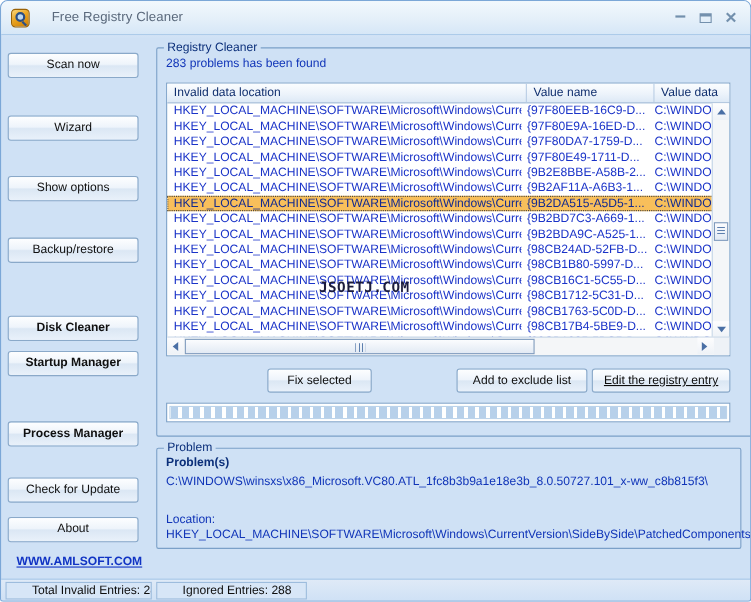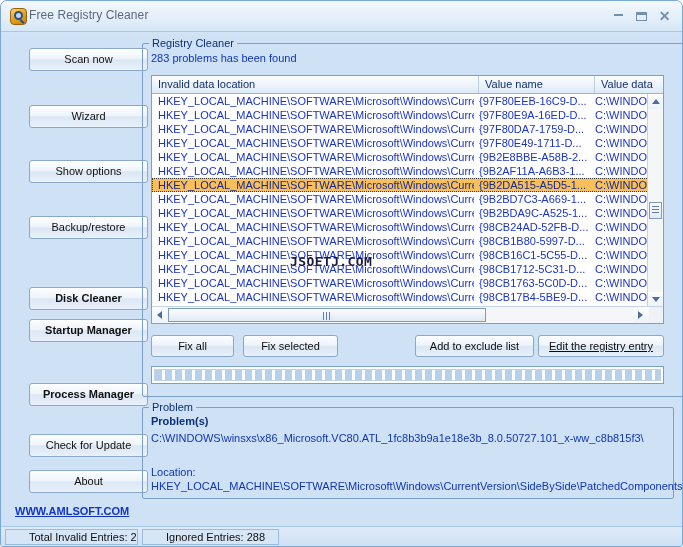--- a/index.html
+++ b/index.html
@@ -61,21 +61,21 @@
     content: "";
     position: absolute;
     left: 10px; top: 10px;
     width: 5px; height: 2px;
     background: #2a4f86;
     transform: rotate(45deg);
     transform-origin: 0 0;
   }
   .title-text {
     position: absolute;
-    left: 28px; top: 7px;
+    left: 46px; top: 7px;
     font-size: 12px;
     color: #5a697c;
     letter-spacing: .1px;
     white-space: nowrap;
   }
   .winbtn {
     position: absolute;
     top: 7px;
     width: 19px; height: 17px;
     color: #6d8aa8;
@@ -111,21 +111,21 @@
 
   
   .sidebar {
     position: absolute;
     left: 0; top: 31px;
     width: 141px;
     height: 495px;
   }
   .sbtn {
     position: absolute;
-    left: 28px;
+    left: 6px;
     width: 119px;
     height: 23px;
     box-sizing: border-box;
     border: 1px solid #8aa9c9;
     border-radius: 3px;
     background: linear-gradient(180deg, #fdfeff 0%, #eef4fb 45%, #dbe7f4 52%, #e9f1fa 100%);
     color: #101010;
     font-size: 11px;
     text-align: center;
     line-height: 21px;
@@ -594,21 +594,20 @@
         <div class="hs-thumb">
             <i></i>
           </div>
         <div class="hs-arrow hs-right">
             <i></i>
           </div>
         <div class="hs-corner"></div>
       </div>
     </div>
 
-    <div class="abtn" style="left:8px;  top:291px; width:83px;">Fix all</div>
     <div class="abtn" style="left:100px;top:291px; width:95px;">Fix selected</div>
     <div class="abtn" style="left:272px;top:291px; width:119px;">Add to exclude list</div>
     <div class="abtn" style="left:395px;top:291px; width:126px;text-decoration:underline;">Edit the registry entry</div>
 
     <div class="progress">
       <div class="fill"></div>
     </div>
   </div>
 
   <div class="groupbox" id="problem-group">

